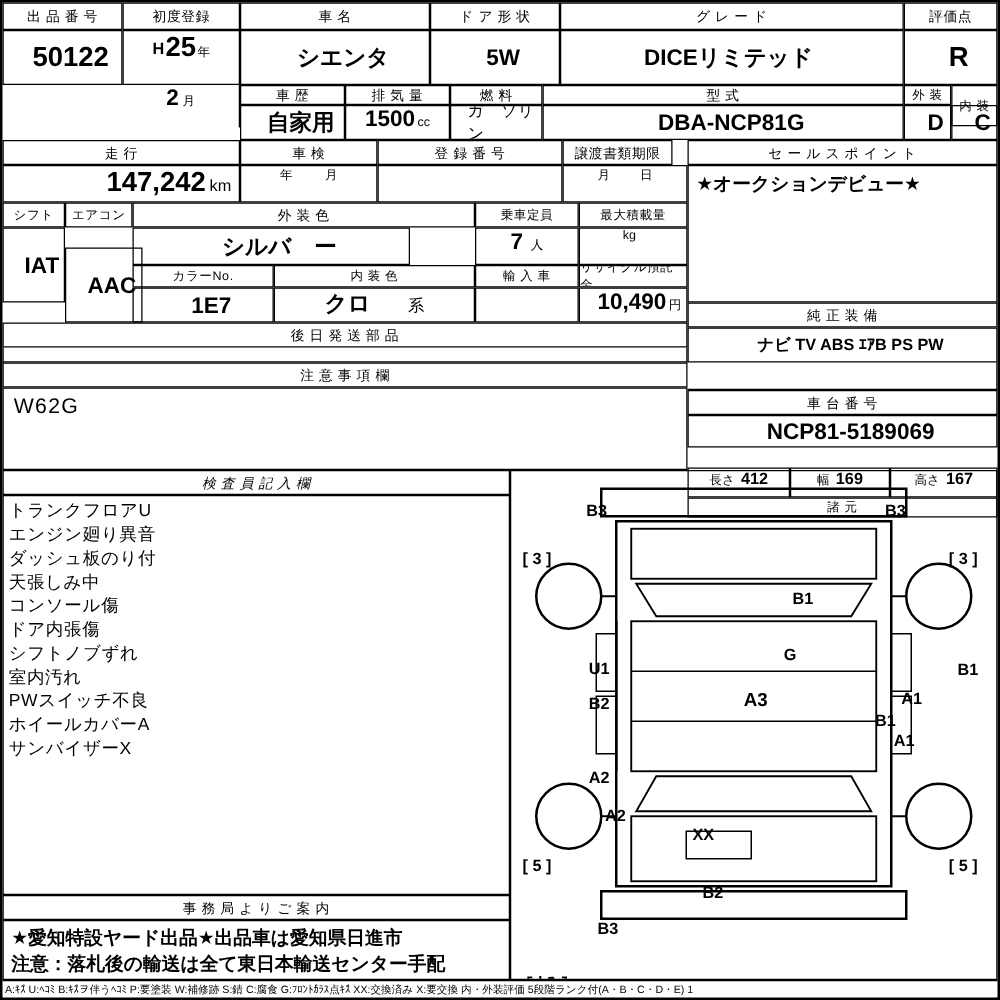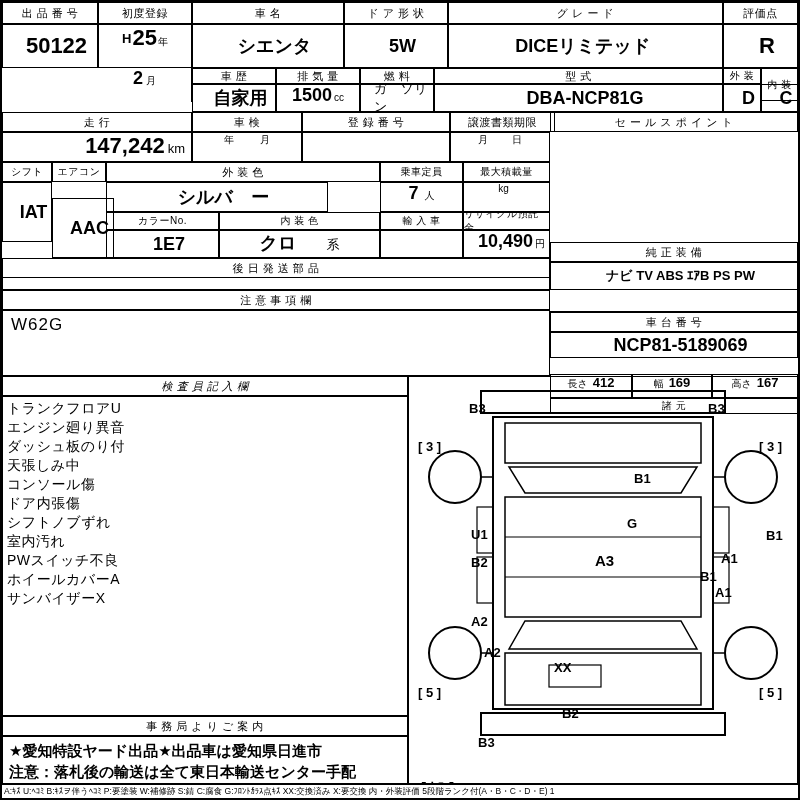--- a/index.html
+++ b/index.html
@@ -143,33 +143,36 @@
     </div>
   </div>
 
   <div class="box" style="left:300px;top:110px;width:148px;height:20px;">
       <div class="lbl">登 録 番 号</div>
     </div>
   <div class="box" style="left:300px;top:130px;width:148px;height:30px;">
       <div class="cen sm"></div>
     </div>
 
-  <div class="box" style="left:448px;top:110px;width:105px;height:20px;">
+  <div class="box" style="left:448px;top:110px;width:88px;height:20px;">
       <div class="lbl">譲渡書類期限</div>
     </div>
   <div class="box" style="left:448px;top:130px;width:100px;height:30px;">
     <div class="rowflex" style="gap:24px;">
       <span class="xs">月</span>
       <span class="xs">日</span>
     </div>
   </div>
 
   <div class="box" style="left:548px;top:110px;width:248px;height:20px;">
       <div class="lbl">セ ー ル ス ポ イ ン ト</div>
     </div>
+  <div class="box" style="left:548px;top:130px;width:248px;height:110px;border-bottom:1px solid #000;">
+    <div style="font-size:15px;font-weight:bold;padding:5px 6px;">★オークションデビュー★</div>
+  </div>
 
   <div class="box" style="left:0;top:160px;width:50px;height:20px;">
       <div class="lbl xs">シフト</div>
     </div>
   <div class="box" style="left:50px;top:160px;width:54px;height:20px;">
       <div class="lbl xs">エアコン</div>
     </div>
   <div class="box" style="left:0;top:180px;width:50px;height:60px;">
       <div class="cen med">IAT</div>
     </div>

